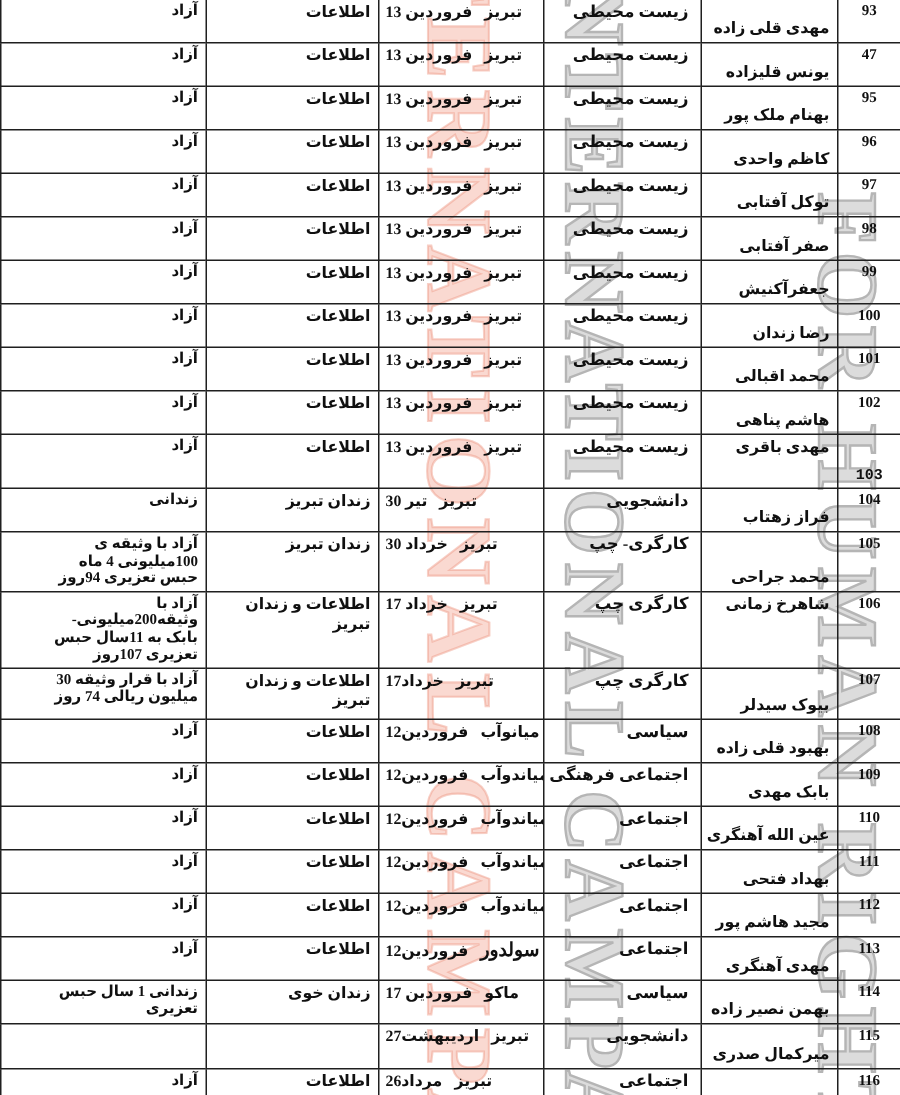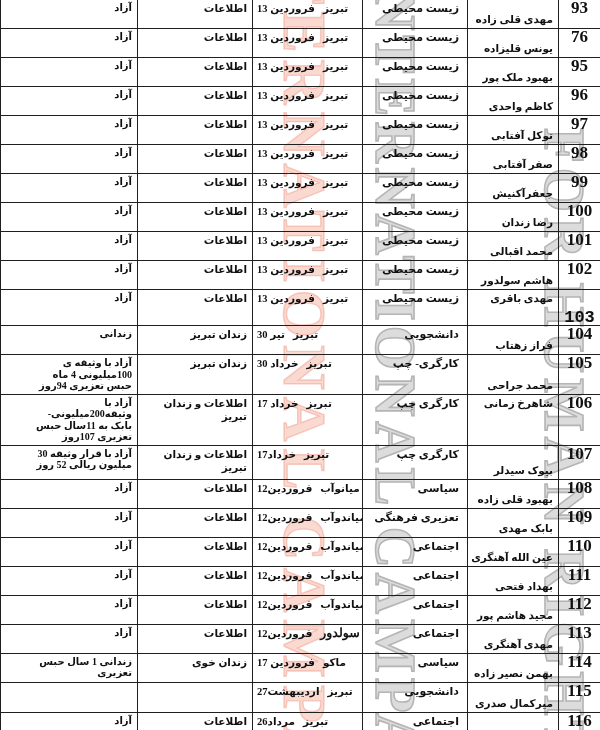--- a/index.html
+++ b/index.html
@@ -33,21 +33,21 @@
     margin-top:-1px;
   }
   td {
     border:1px solid #1f1f1f;
     font-family:"Liberation Serif","DejaVu Sans",serif;
     font-weight:bold; color:#101010;
     font-size:11px; line-height:13px;
     vertical-align:top; text-align:right;
     padding:2px 5px 2px 2px; overflow:hidden;
   }
-  td.c-num    { text-align:center; font-size:17px; padding:1px 2px; }
+  td.c-num    { text-align:center; font-size:10px; padding:1px 2px; }
   td.c-name   { vertical-align:bottom; font-size:10.5px; padding-left:3px; }
   td.c-cat    { padding-right:8px; }
   td.c-agency { font-size:10.5px; }
   td.c-status { font-size:10px; line-height:11.5px; padding-right:5px;padding-left:34px; }
 
   td.c-date { padding:2px 4px; font-size:10.5px; }
   .date-wrap {
     display:flex; direction:ltr; justify-content:flex-start;
     align-items:baseline; gap:8px;
   }
@@ -85,35 +85,35 @@
     <td class="c-date">
       <span class="date-wrap">
         <bdi class="dm">13 فروردین</bdi>
         <bdi class="city">تبریز</bdi>
       </span>
     </td>
     <td class="c-agency">اطلاعات</td>
     <td class="c-status">آزاد</td>
   </tr>
         <tr style="height: 29px;">
-    <td class="c-num">76</td>
+    <td class="c-num">47</td>
     <td class="c-name">یونس قلیزاده</td>
     <td class="c-cat">زیست محیطی</td>
     <td class="c-date">
       <span class="date-wrap">
         <bdi class="dm">13 فروردین</bdi>
         <bdi class="city">تبریز</bdi>
       </span>
     </td>
     <td class="c-agency">اطلاعات</td>
     <td class="c-status">آزاد</td>
   </tr>
         <tr style="height: 29px;">
     <td class="c-num">95</td>
-    <td class="c-name">بهبود ملک پور</td>
+    <td class="c-name">بهنام ملک پور</td>
     <td class="c-cat">زیست محیطی</td>
     <td class="c-date">
       <span class="date-wrap">
         <bdi class="dm">13 فروردین</bdi>
         <bdi class="city">تبریز</bdi>
       </span>
     </td>
     <td class="c-agency">اطلاعات</td>
     <td class="c-status">آزاد</td>
   </tr>
@@ -190,21 +190,21 @@
       <span class="date-wrap">
         <bdi class="dm">13 فروردین</bdi>
         <bdi class="city">تبریز</bdi>
       </span>
     </td>
     <td class="c-agency">اطلاعات</td>
     <td class="c-status">آزاد</td>
   </tr>
         <tr style="height: 29px;">
     <td class="c-num">102</td>
-    <td class="c-name">هاشم سولدور</td>
+    <td class="c-name">هاشم پناهی</td>
     <td class="c-cat">زیست محیطی</td>
     <td class="c-date">
       <span class="date-wrap">
         <bdi class="dm">13 فروردین</bdi>
         <bdi class="city">تبریز</bdi>
       </span>
     </td>
     <td class="c-agency">اطلاعات</td>
     <td class="c-status">آزاد</td>
   </tr>
@@ -264,39 +264,39 @@
     <td class="c-num">107</td>
     <td class="c-name">بیوک سیدلر</td>
     <td class="c-cat">کارگری چپ</td>
     <td class="c-date">
       <span class="date-wrap">
         <bdi class="dm">17خرداد</bdi>
         <bdi class="city">تبریز</bdi>
       </span>
     </td>
     <td class="c-agency">اطلاعات و زندان تبریز</td>
-    <td class="c-status">آزاد با قرار وثیقه 30 میلیون ریالی 52 روز</td>
+    <td class="c-status">آزاد با قرار وثیقه 30 میلیون ریالی 74 روز</td>
   </tr>
         <tr style="height: 29px;">
     <td class="c-num">108</td>
     <td class="c-name">بهبود قلی زاده</td>
     <td class="c-cat">سیاسی</td>
     <td class="c-date">
       <span class="date-wrap">
         <bdi class="dm">12فروردین</bdi>
         <bdi class="city">میانوآب</bdi>
       </span>
     </td>
     <td class="c-agency">اطلاعات</td>
     <td class="c-status">آزاد</td>
   </tr>
         <tr style="height: 29px;">
     <td class="c-num">109</td>
     <td class="c-name">بابک مهدی</td>
-    <td class="c-cat">تعزیری فرهنگی</td>
+    <td class="c-cat">اجتماعی فرهنگی</td>
     <td class="c-date">
       <span class="date-wrap">
         <bdi class="dm">12فروردین</bdi>
         <bdi class="city">میاندوآب</bdi>
       </span>
     </td>
     <td class="c-agency">اطلاعات</td>
     <td class="c-status">آزاد</td>
   </tr>
         <tr style="height: 29px;">

